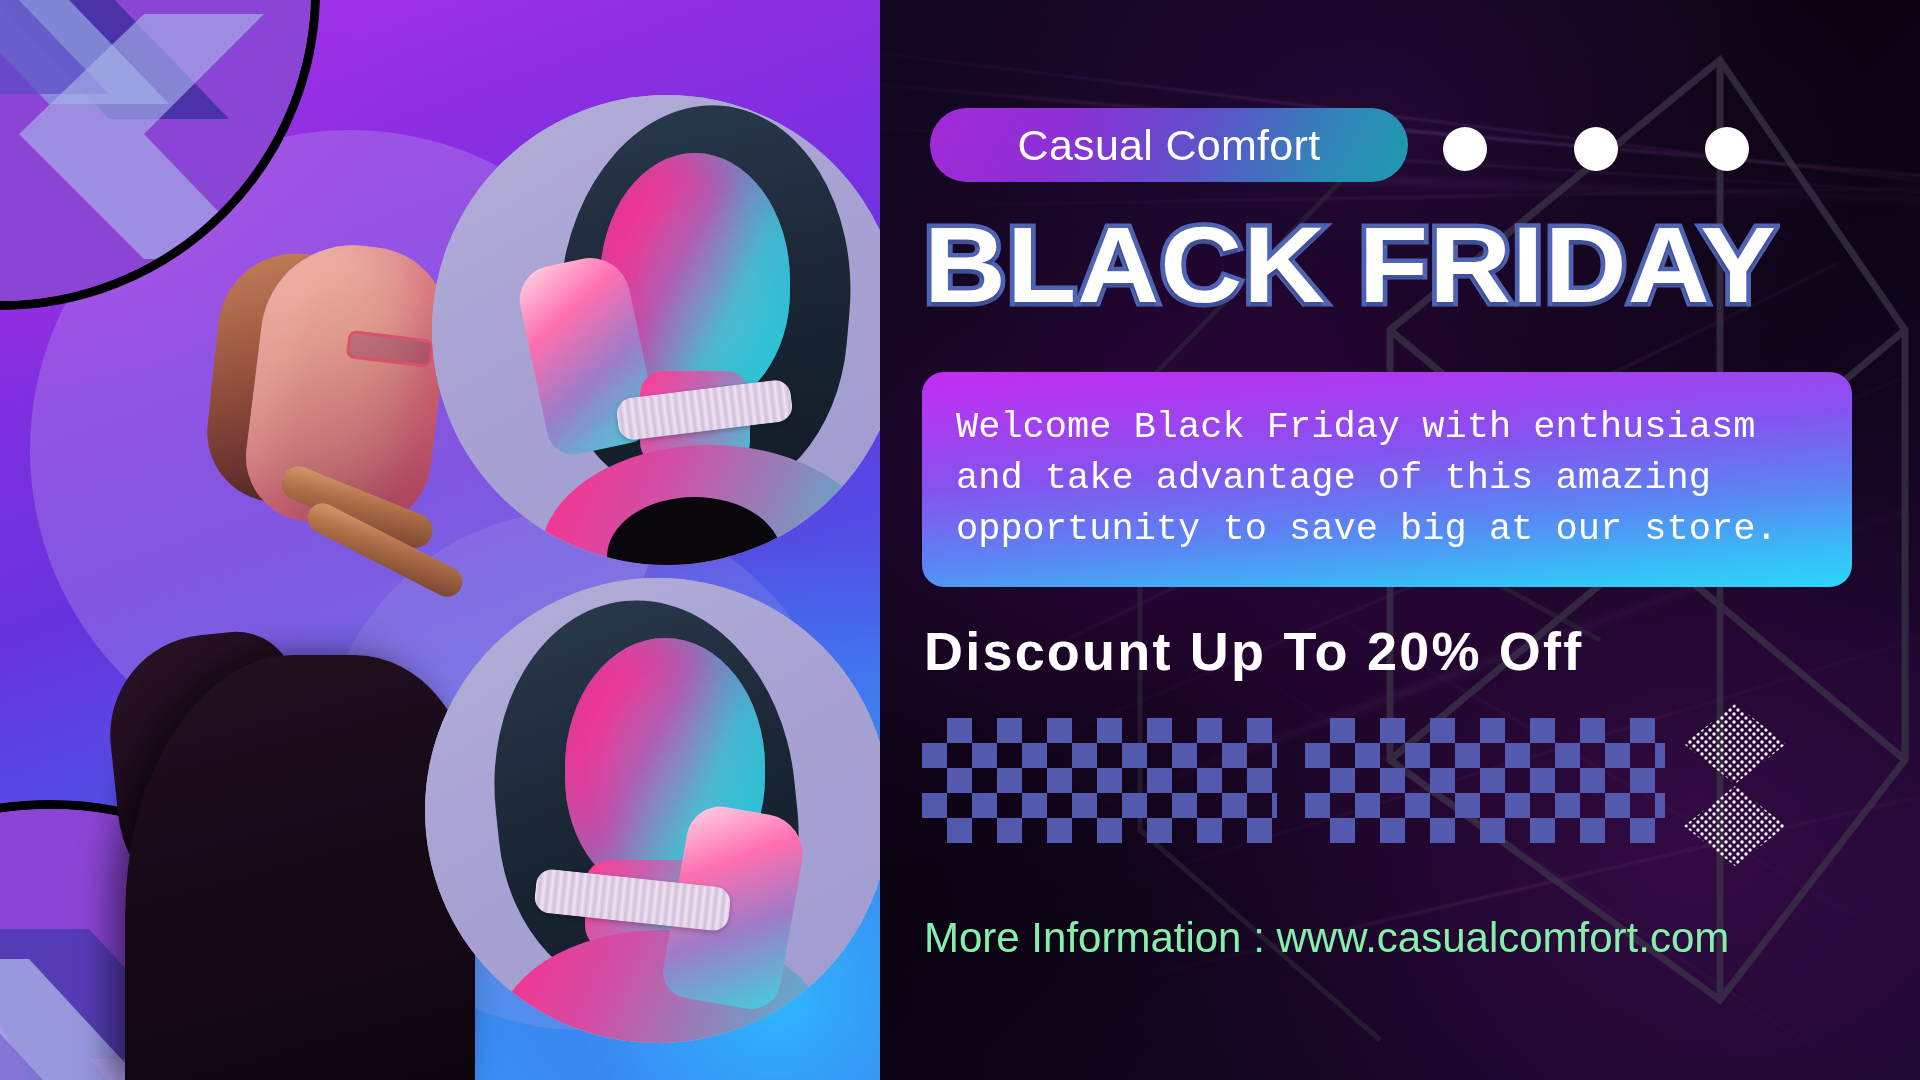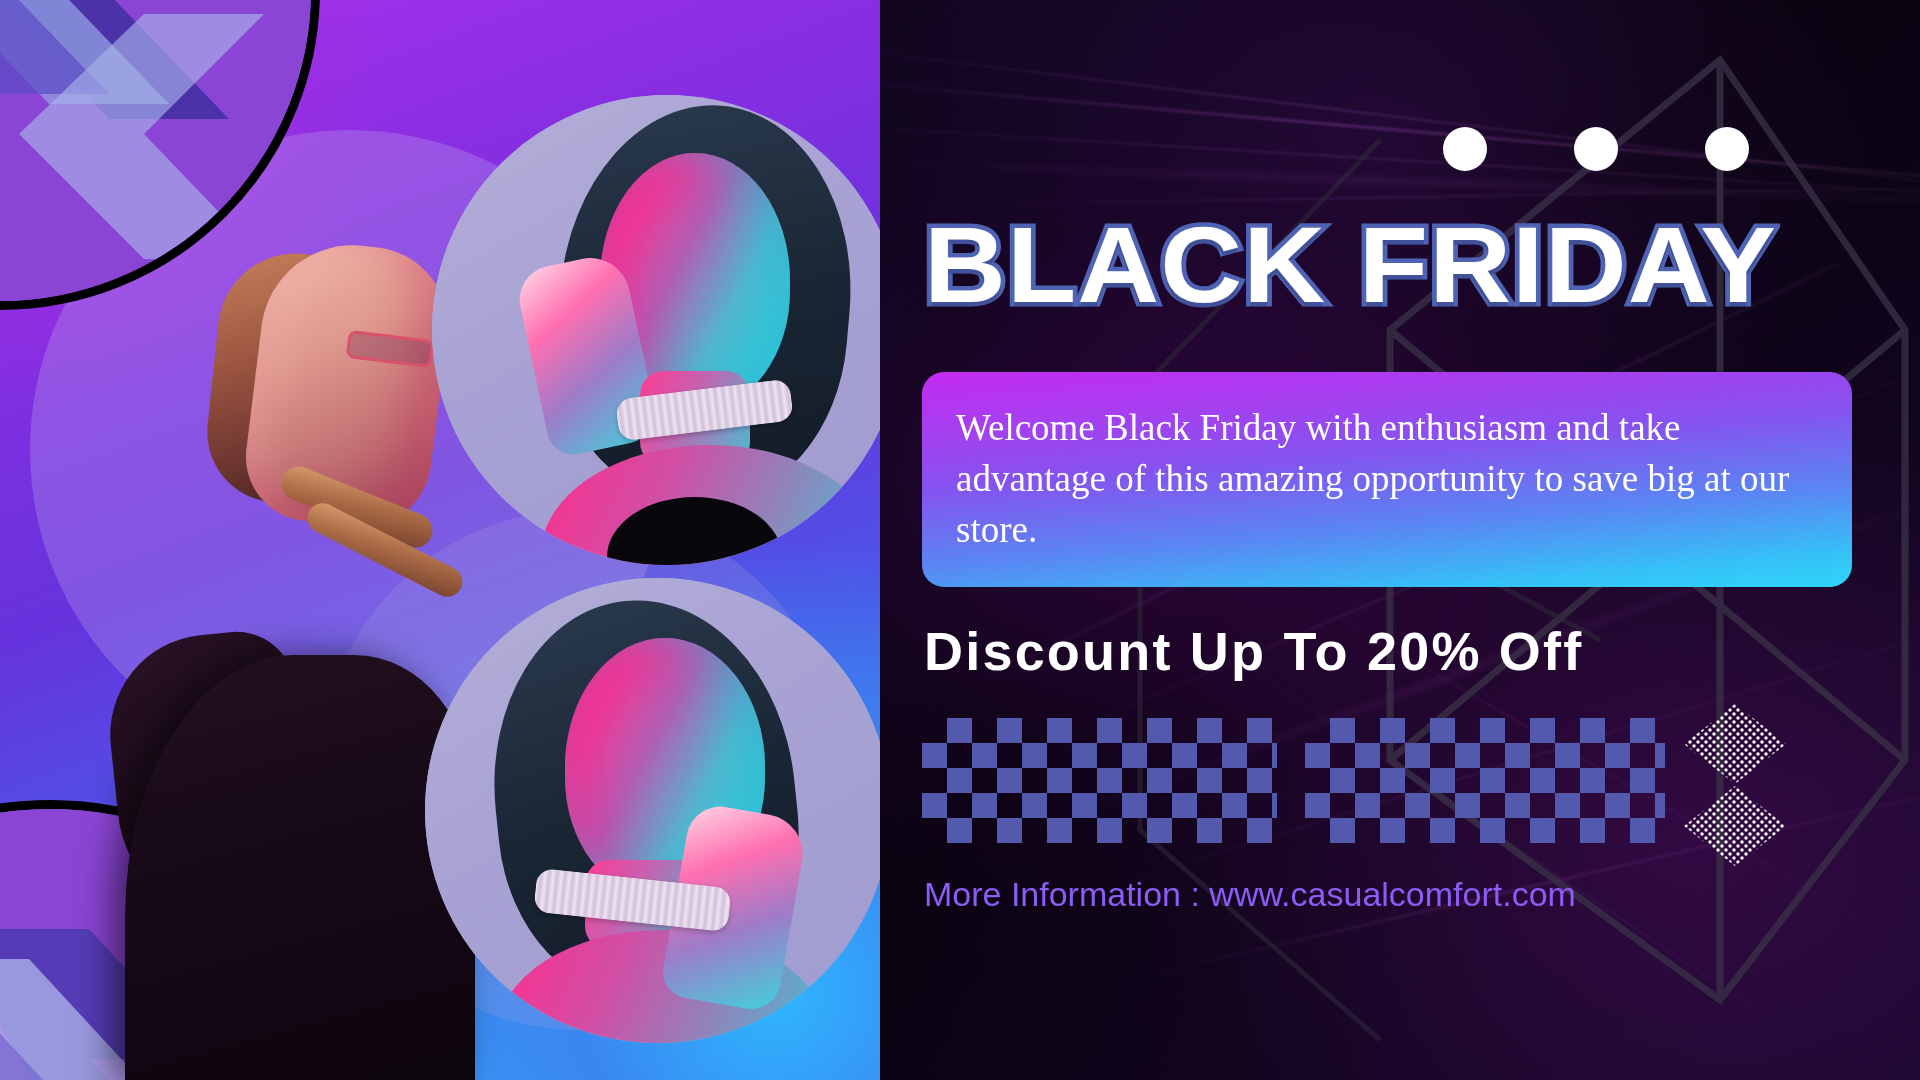--- a/index.html
+++ b/index.html
@@ -209,21 +209,21 @@
 
   .desc-panel {
     position:absolute; left:-8px; top:372px;
     width:930px; height:215px;
     border-radius:22px;
     background:linear-gradient(175deg, #c42bf2 0%, #a93df0 18%, #8553ef 40%, #5a86f3 66%, #36c0f7 88%, #2ed5f9 100%);
     padding:30px 34px 0 34px;
   }
   .desc-panel p {
     color:#fff; font-size:37px; line-height:1.38;
-    font-family:Liberation Serif, serif;
+    font-family:Liberation Mono, monospace;
   }
 
   .discount {
     position:absolute; left:-6px; top:620px;
     font-size:54px; font-weight:bold;
     color:#fff;
     letter-spacing:2.2px;
     font-family:"Liberation Sans", sans-serif;
   }
 
@@ -232,22 +232,22 @@
     background-image:
       linear-gradient(45deg, #5359ad 25%, transparent 25%, transparent 75%, #5359ad 75%),
       linear-gradient(45deg, #5359ad 25%, transparent 25%, transparent 75%, #5359ad 75%);
     background-size:50px 50px;
     background-position:0 0, 25px 25px;
   }
 
   .diamond-dots { position:absolute; }
 
   .footer-note {
-    position:absolute; left:-6px; top:875px;
-    font-size:34px; color:#8b5cf6;
+    position:absolute; left:-6px; top:914px;
+    font-size:42px; color:#86efac;
     font-family:"Liberation Sans", sans-serif;
   }
 </style>
 </head>
 <body>
 
 <div class="banner">
 
   <div class="bg-dark"></div>
 
@@ -335,20 +335,23 @@
       <div class="pf-face" style="left:140px; top:60px;  width:200px; height:258px;"></div>
       <div class="pf-neck" style="left:160px; top:282px; width:120px; height:90px;"></div>
       <div class="pf-shoulder" style="left:72px;  top:352px; width:330px; height:150px;"></div>
       <div class="pf-hand" style="left:250px; top:232px; width:118px; height:195px; transform:rotate(10deg);"></div>
       <div class="pf-choker" style="left:110px; top:300px; width:195px; height:44px; transform:rotate(6deg);"></div>
     </div>
   </div>
 
   <div class="content">
 
+    <div class="brand-badge">
+      <span>Casual Comfort</span>
+    </div>
 
     <div class="dots-row">
       <div class="dot"></div>
       <div class="dot"></div>
       <div class="dot"></div>
     </div>
 
     <div class="title">BLACK FRIDAY</div>
 
     <div class="desc-panel">

